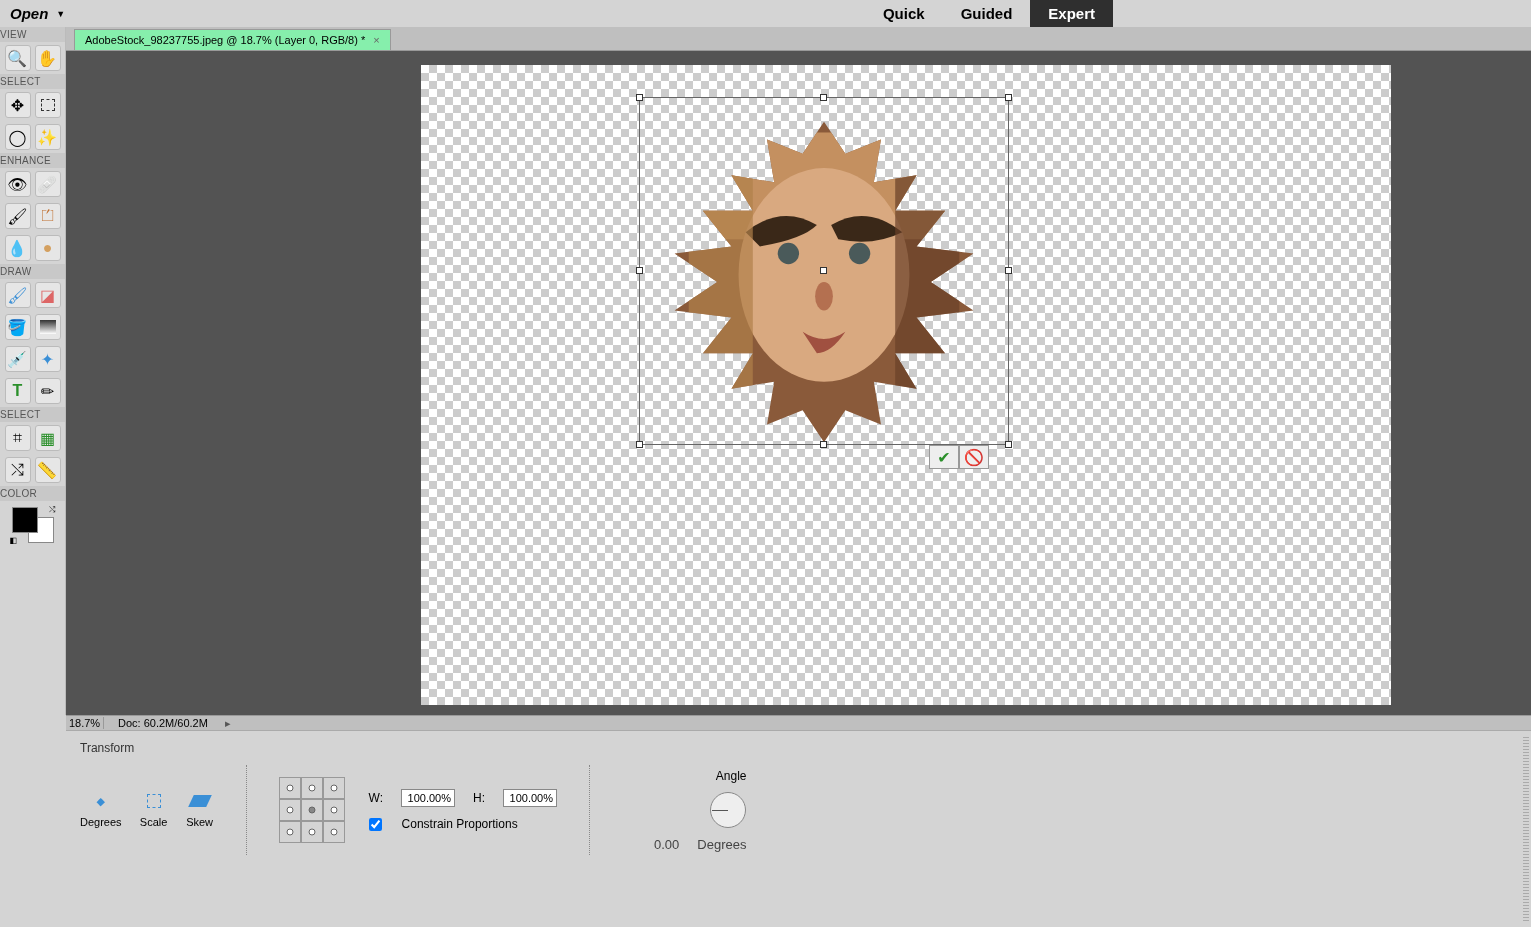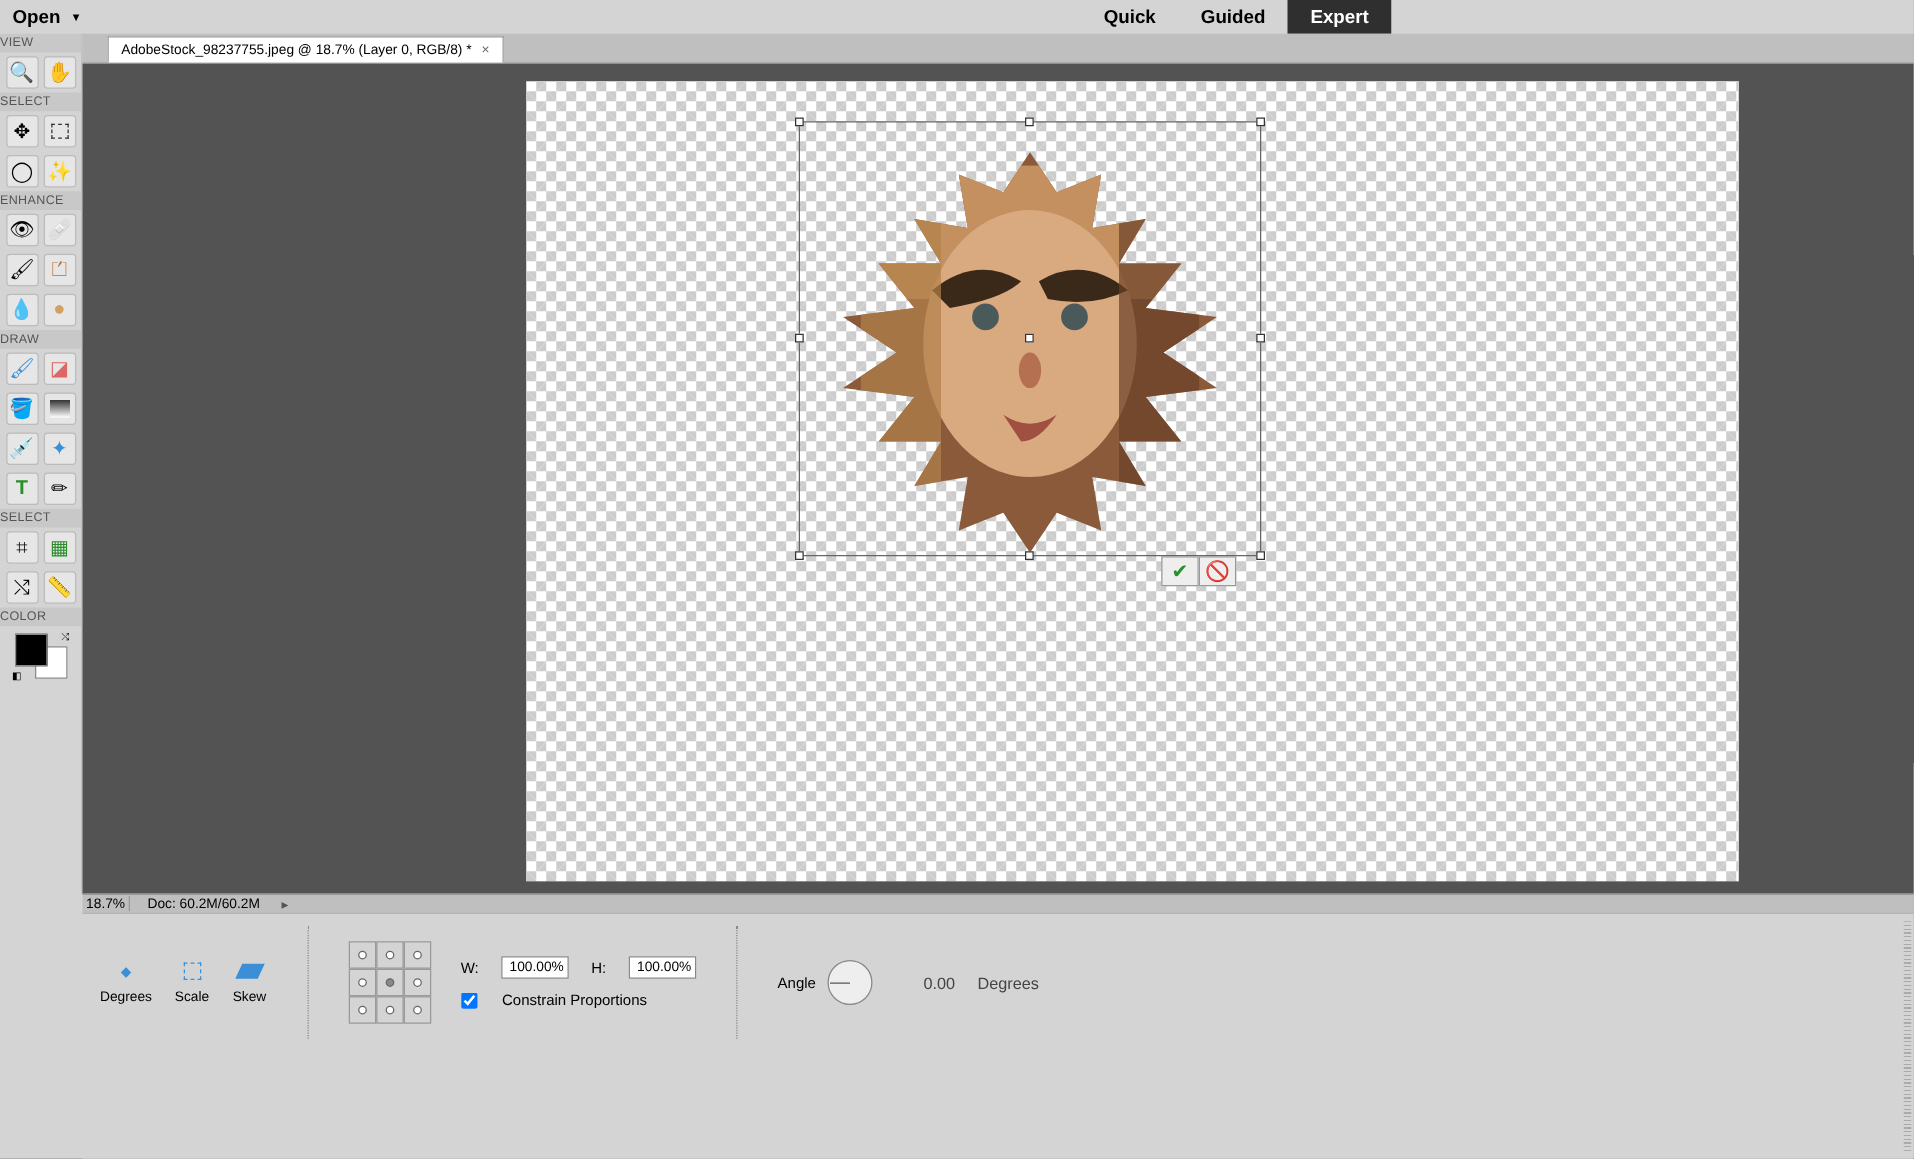--- a/index.html
+++ b/index.html
@@ -1,39 +1,39 @@
 <!DOCTYPE html>
 <html><head>
 <meta charset="utf-8">
 <style>
 * { box-sizing: border-box; margin: 0; padding: 0; font-family: Arial, sans-serif; }
 body { background: #d4d4d4; width: 1531px; height: 927px; overflow: hidden; position: relative; }
 
 
 .topbar { height: 27px; background: #d4d4d4; display: flex; align-items: center; padding: 0 10px; }
-.open-menu { font-weight: bold; font-size: 15px; display: flex; align-items: center; gap: 8px; cursor: pointer; }
+.open-menu { font-weight: bold; font-size: 15px; display: flex; align-items: center; gap: 8px; cursor: pointer; font-style: italic; }
 .open-menu .tri { font-size: 9px; }
 .mode-tabs { position: absolute; right: 418px; top: 0; display: flex; height: 27px; }
 .mode-tab { padding: 0 18px; font-weight: bold; font-size: 15px; line-height: 27px; cursor: pointer; }
 .mode-tab.active { background: #2f2f2f; color: #fff; }
 
 
 .toolbox { position: absolute; left: 0; top: 27px; width: 66px; background: #d4d4d4; border-right: 1px solid #bbb; height: 688px; }
 .tool-header { font-size: 10px; color: #555; text-align: left; padding: 2px 0; background: #c8c8c8; letter-spacing: 0.3px; }
 .tool-row { display: flex; justify-content: center; gap: 4px; padding: 3px 4px; }
 .tool-btn { width: 26px; height: 26px; background: #e6e6e6; border: 1px solid #bbb; border-radius: 3px; display: flex; align-items: center; justify-content: center; cursor: pointer; font-size: 16px; }
 .color-swatch { width: 46px; height: 40px; position: relative; margin: 4px auto; }
 .color-fg { position: absolute; width: 26px; height: 26px; background: #000; border: 1px solid #888; left: 2px; top: 2px; }
 .color-bg { position: absolute; width: 26px; height: 26px; background: #fff; border: 1px solid #888; right: 2px; bottom: 2px; }
 .color-swap { position: absolute; right: 0; top: 0; font-size: 8px; }
 .color-default { position: absolute; left: 0; bottom: 0; font-size: 8px; }
 
 
 .doc-tabs { position: absolute; left: 66px; top: 27px; right: 0; height: 24px; background: #bfbfbf; display: flex; align-items: stretch; border-bottom: 1px solid #999; }
-.doc-tab { background: #ffffff; border: 1px solid #999; border-bottom: none; padding: 0 10px; font-size: 11px; display: flex; align-items: center; gap: 8px; margin-left: 20px; margin-top: 2px; }
+.doc-tab { background: #86efac; border: 1px solid #999; border-bottom: none; padding: 0 10px; font-size: 11px; display: flex; align-items: center; gap: 8px; margin-left: 8px; margin-top: 2px; }
 .doc-tab .close { color: #666; cursor: pointer; font-size: 11px; }
 
 
 .canvas-wrap { position: absolute; left: 66px; top: 51px; right: 0; bottom: 212px; background: #535353; overflow: hidden; }
 .canvas { position: absolute; left: 355px; top: 14px; width: 970px; height: 640px; background: #fff;
   background-image:
     linear-gradient(45deg,#ccc 25%,transparent 25%),
     linear-gradient(-45deg,#ccc 25%,transparent 25%),
     linear-gradient(45deg,transparent 75%,#ccc 75%),
     linear-gradient(-45deg,transparent 75%,#ccc 75%);
@@ -68,21 +68,21 @@
 .vdiv { width: 1px; height: 90px; border-left: 1px dotted #888; margin: 0 8px; }
 .ref-grid { display: grid; grid-template-columns: repeat(3,22px); grid-template-rows: repeat(3,22px); gap: 0; }
 .ref-cell { border: 1px solid #999; position: relative; }
 .ref-dot { width: 7px; height: 7px; border: 1px solid #666; border-radius: 50%; background: #fff; position: absolute; left: 50%; top: 50%; transform: translate(-50%,-50%); cursor: pointer; }
 .ref-dot.sel { background: #888; }
 .wh-group { display: flex; flex-direction: column; gap: 10px; font-size: 12px; }
 .wh-row { display: flex; align-items: center; gap: 18px; }
 .wh-input { width: 54px; height: 18px; border: 1px solid #888; background: #fff; font-size: 11px; padding: 0 3px; text-align: right; }
 .cp-row { display: flex; align-items: center; gap: 20px; font-size: 12px; }
 .cp-row input { width: 13px; height: 13px; }
-.angle-group { display: flex; align-items: center; gap: 9px; font-size: 12px; }
+.angle-group { display: flex; flex-direction: column; align-items: flex-end; gap: 9px; font-size: 12px; }
 .angle-dial { width: 36px; height: 36px; border: 1px solid #888; border-radius: 50%; position: relative; background: #eee; }
 .angle-line { position: absolute; left: 50%; top: 50%; width: 16px; height: 1px; background: #555; transform-origin: left center; transform: rotate(180deg); }
 .angle-vals { display: flex; gap: 18px; font-size: 13px; color: #444; padding-left: 32px; }
 .panel-grip { position: absolute; right: 2px; top: 6px; bottom: 6px; width: 6px; background: repeating-linear-gradient(#aaa,#aaa 1px,transparent 1px,transparent 3px); }
 </style>
 </head>
 <body>
 
 <div class="topbar">
   <div class="open-menu">
@@ -258,20 +258,21 @@
   </div>
 </div>
 
 <div class="status-bar">
   <div class="zoom-box">18.7%</div>
   <div class="doc-size">Doc: 60.2M/60.2M</div>
   <div class="arrow-btn">▸</div>
 </div>
 
 <div class="options">
+  <div class="opts-title">Transform</div>
   <div class="opts-row">
     <div class="opt-group">
       <div class="opt-item">
         <div class="opt-icon">
             <span style="color:#3a8fd6">◆</span>
           </div>
         <span>Degrees</span>
       </div>
       <div class="opt-item">
         <div class="opt-icon">

